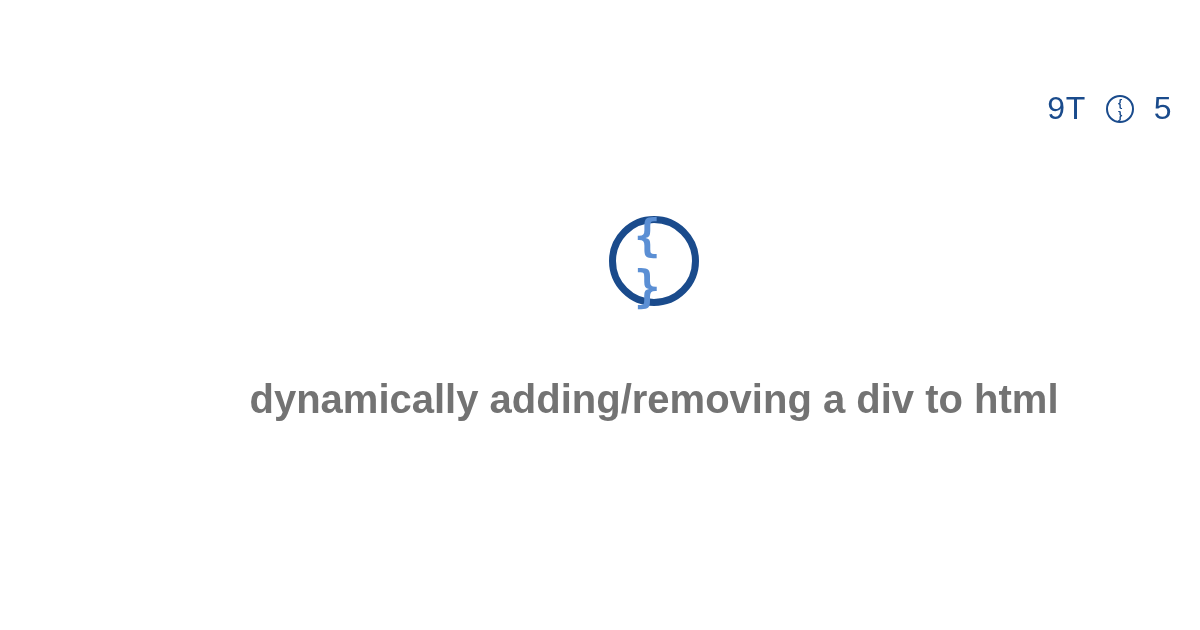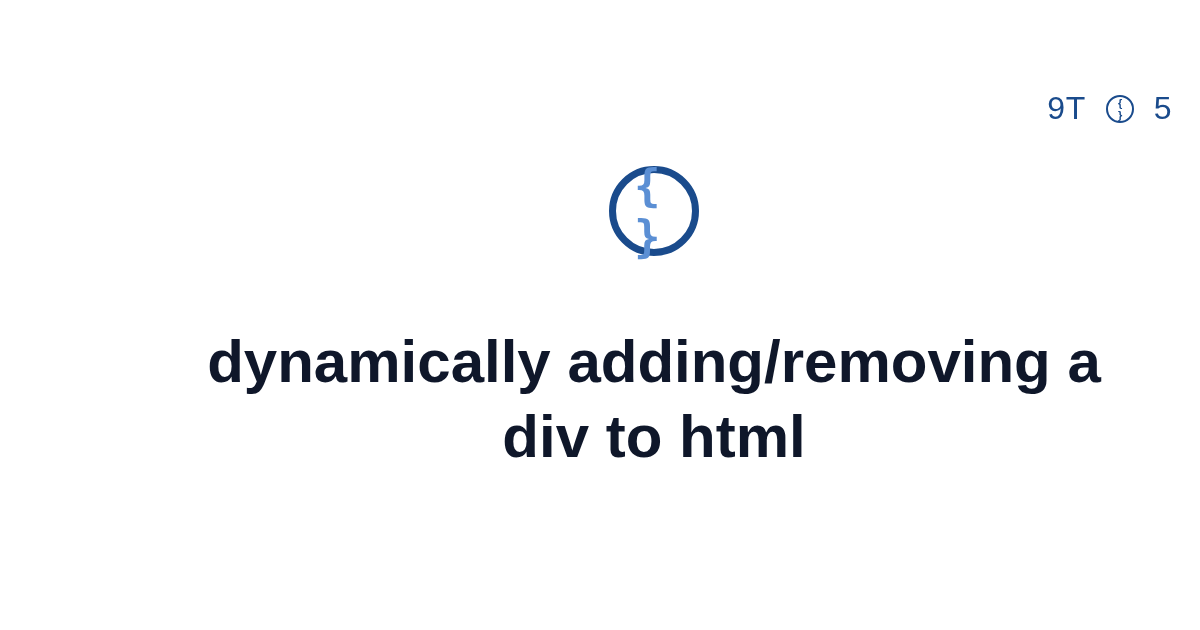--- a/index.html
+++ b/index.html
@@ -80,23 +80,23 @@
       margin-top: -40px;
     }
     .icon-braces {
       font-size: 44px;
       font-weight: 700;
       color: #5b8fd4;
       font-family: Consolas, Monaco, monospace;
       letter-spacing: 2px;
     }
     .title {
-      font-size: 60px;
+      font-size: 40px;
       font-weight: 700;
-      color: #0f172a;
+      color: #737373;
       text-align: center;
       line-height: 1.25;
       max-width: 1000px;
       padding: 0 40px;
     }
     .footer-bar {
       position: absolute;
       bottom: 0;
       left: 0;
       width: 100%;

